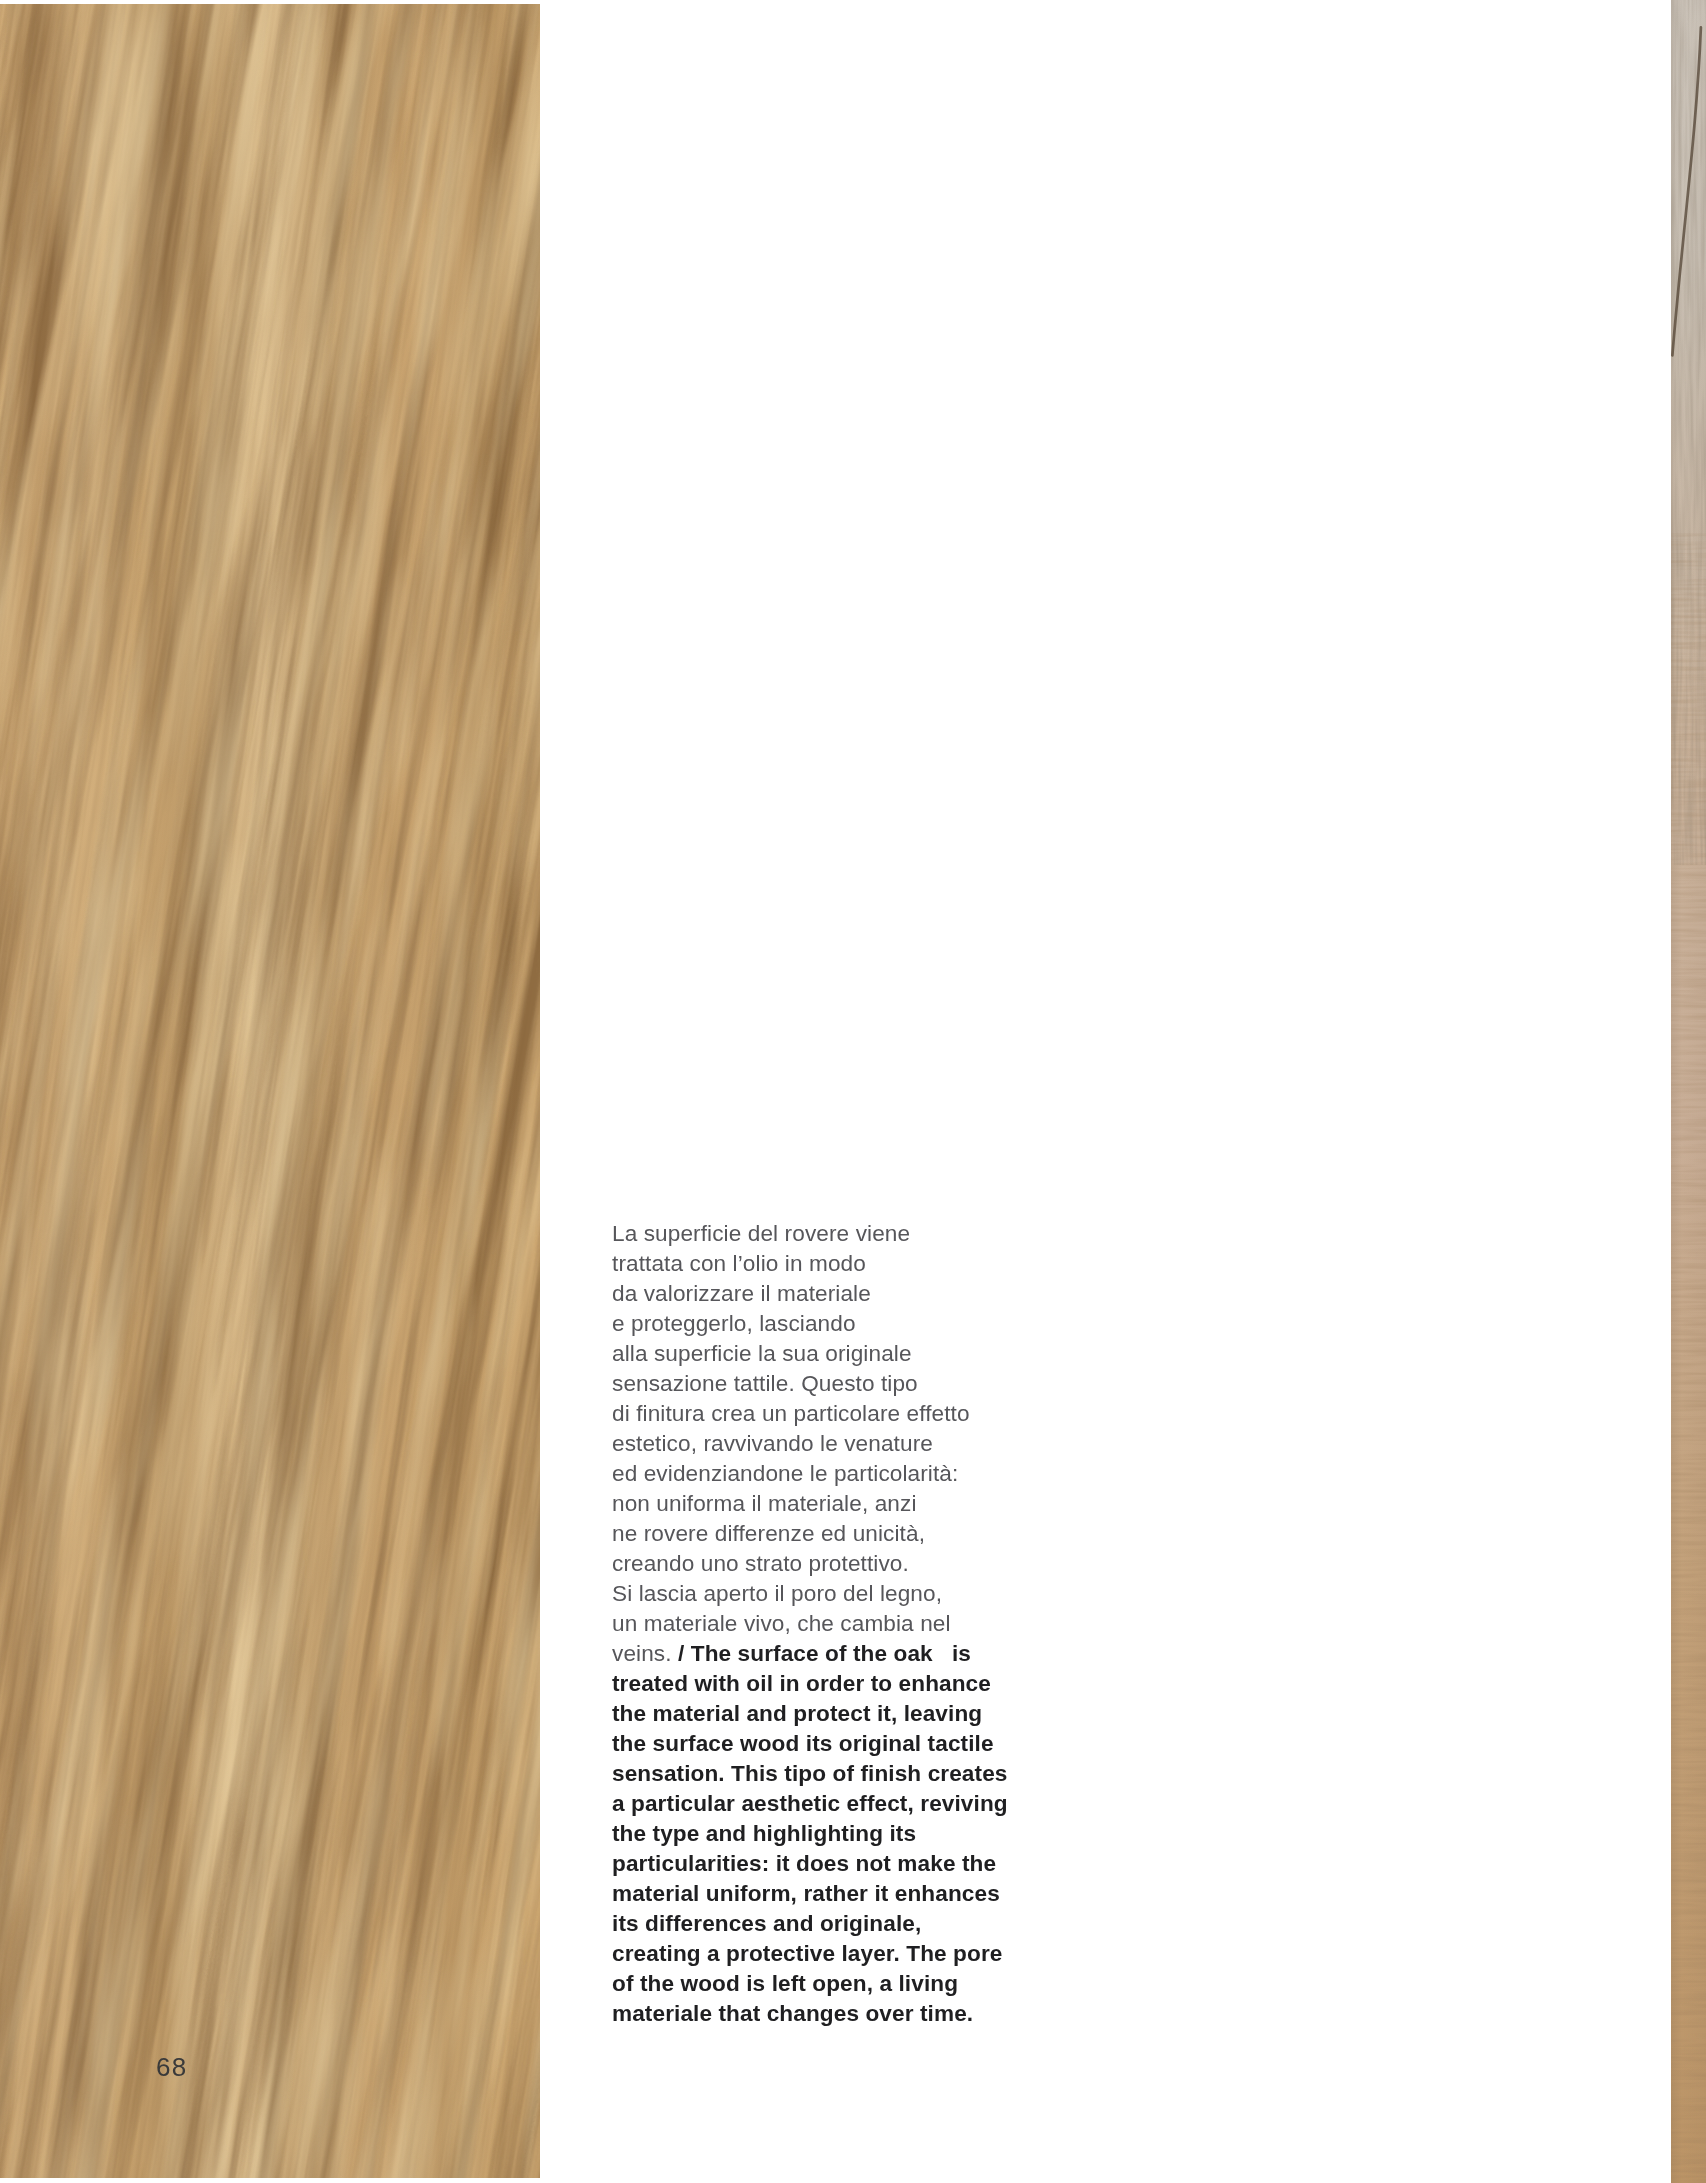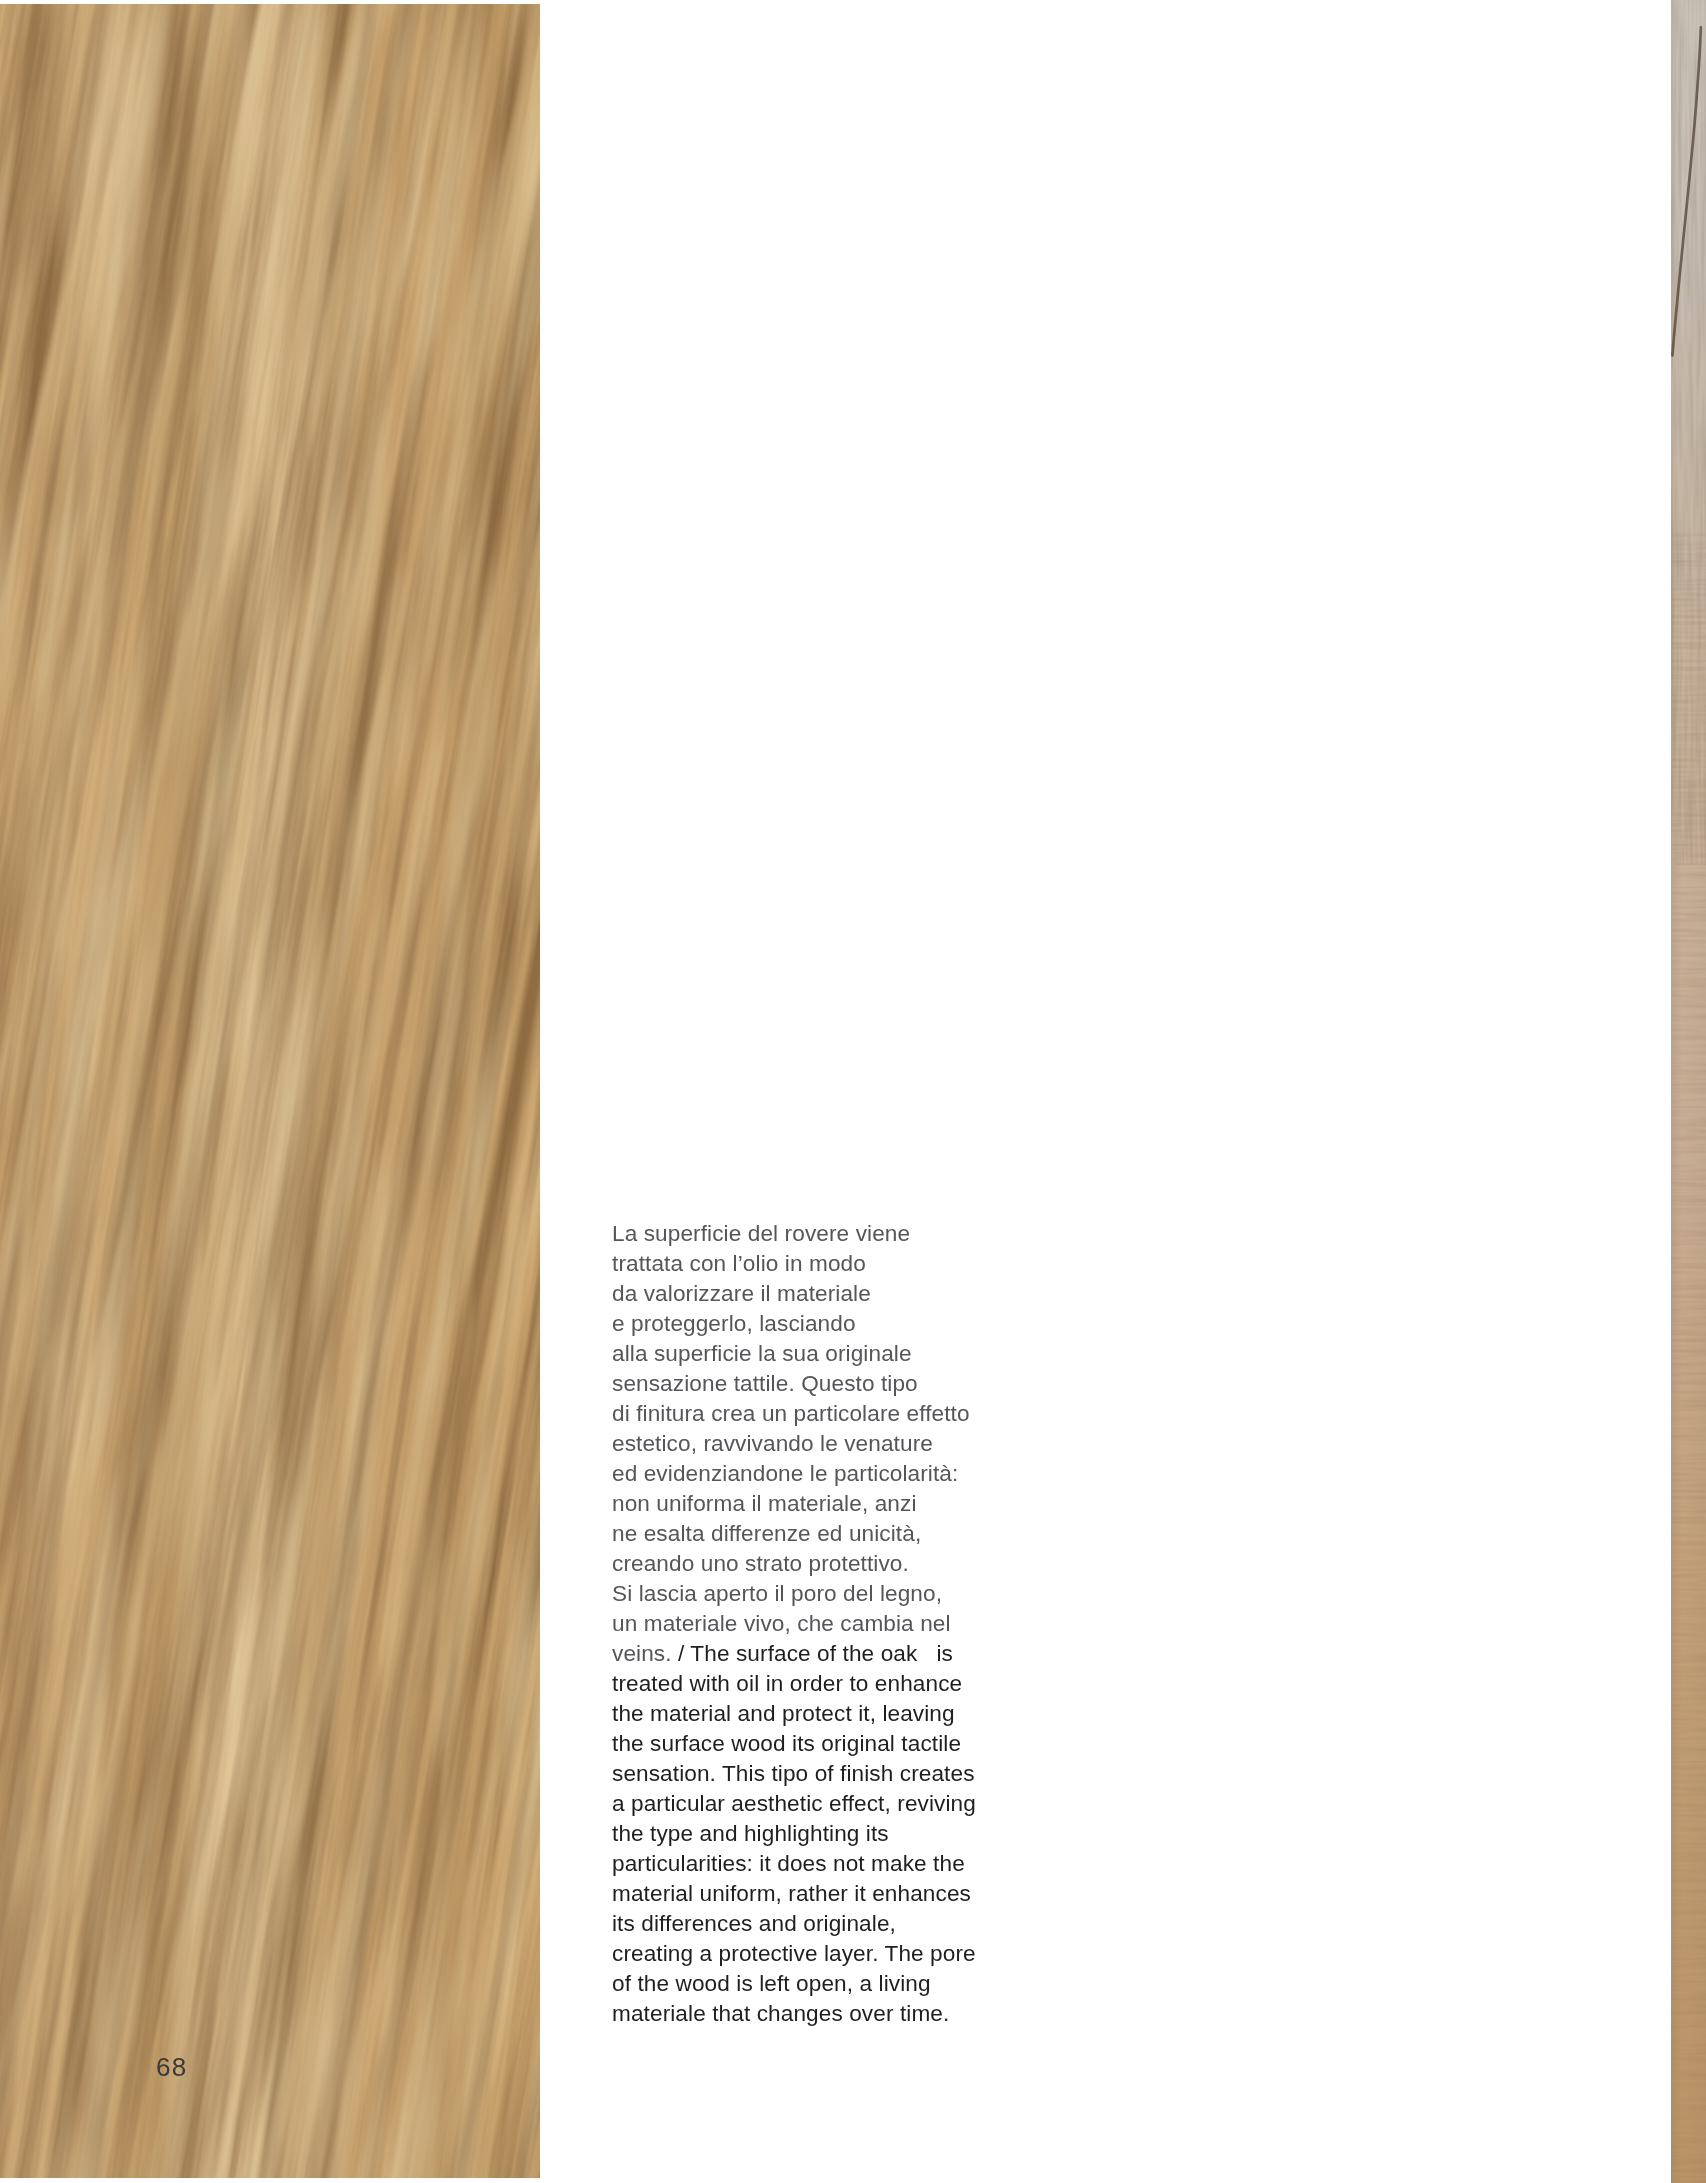--- a/index.html
+++ b/index.html
@@ -50,21 +50,21 @@
     top: 1219px;
     width: 451px;
     font-size: 22.6px;
     line-height: 30px;
     letter-spacing: 0.1px;
   }
   .text-line {
     white-space: pre;   
   }
   .seg-it { color: #56565a; }
-  .seg-en { color: #1f1f21; }
+  .seg-en { color: #1f1f21; font-weight: bold; }
 
   
   .page-edge {
     position: absolute;
     left: 1671px;
     top: 0;
     width: 36px;
     height: 2183px;
     margin: 0;
     overflow: hidden;
@@ -136,21 +136,21 @@
       <div class="text-line"><span class="seg-it">La superficie del rovere viene</span></div>
       <div class="text-line"><span class="seg-it">trattata con l’olio in modo</span></div>
       <div class="text-line"><span class="seg-it">da valorizzare il materiale</span></div>
       <div class="text-line"><span class="seg-it">e proteggerlo, lasciando</span></div>
       <div class="text-line"><span class="seg-it">alla superficie la sua originale</span></div>
       <div class="text-line"><span class="seg-it">sensazione tattile. Questo tipo</span></div>
       <div class="text-line"><span class="seg-it">di finitura crea un particolare effetto</span></div>
       <div class="text-line"><span class="seg-it">estetico, ravvivando le venature</span></div>
       <div class="text-line"><span class="seg-it">ed evidenziandone le particolarità:</span></div>
       <div class="text-line"><span class="seg-it">non uniforma il materiale, anzi</span></div>
-      <div class="text-line"><span class="seg-it">ne esalta differenze ed unicità,</span></div>
+      <div class="text-line"><span class="seg-it">ne rovere differenze ed unicità,</span></div>
       <div class="text-line"><span class="seg-it">creando uno strato protettivo.</span></div>
       <div class="text-line"><span class="seg-it">Si lascia aperto il poro del legno,</span></div>
       <div class="text-line"><span class="seg-it">un materiale vivo, che cambia nel</span></div>
       <div class="text-line"><span class="seg-it">veins. </span><span class="seg-en">/ The surface of the oak   is</span></div>
       <div class="text-line"><span class="seg-en">treated with oil in order to enhance</span></div>
       <div class="text-line"><span class="seg-en">the material and protect it, leaving</span></div>
       <div class="text-line"><span class="seg-en">the surface wood its original tactile</span></div>
       <div class="text-line"><span class="seg-en">sensation. This tipo of finish creates</span></div>
       <div class="text-line"><span class="seg-en">a particular aesthetic effect, reviving</span></div>
       <div class="text-line"><span class="seg-en">the type and highlighting its</span></div>

